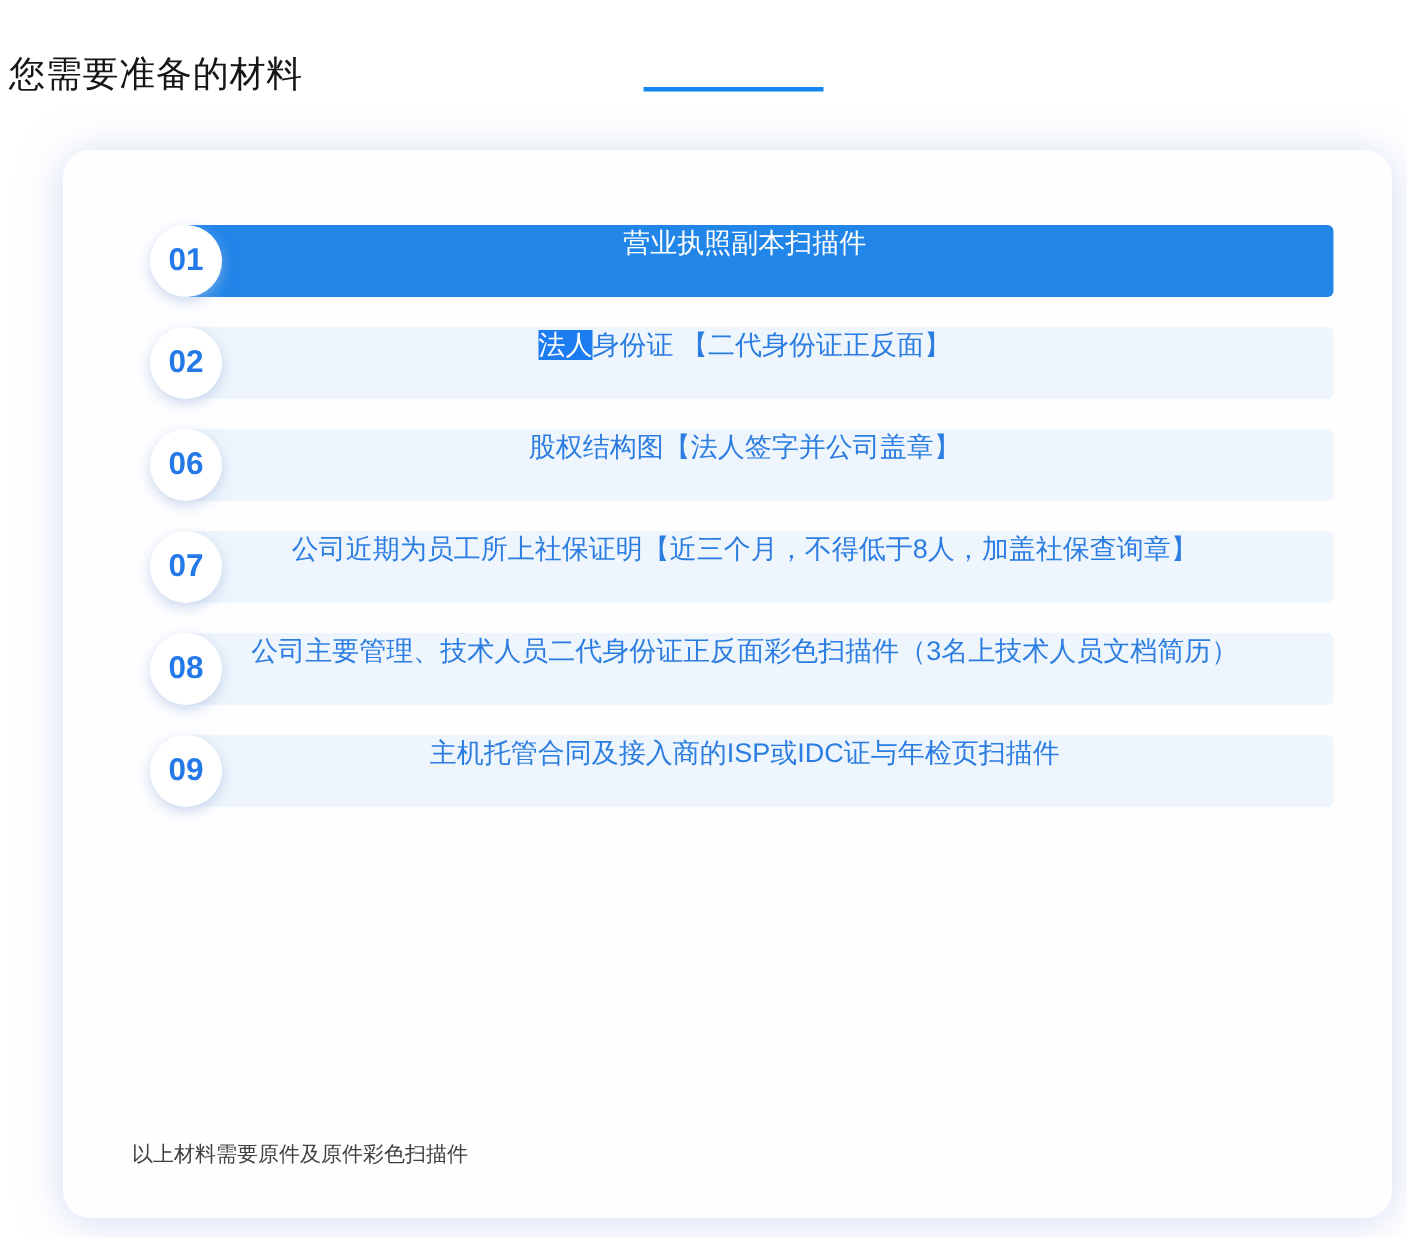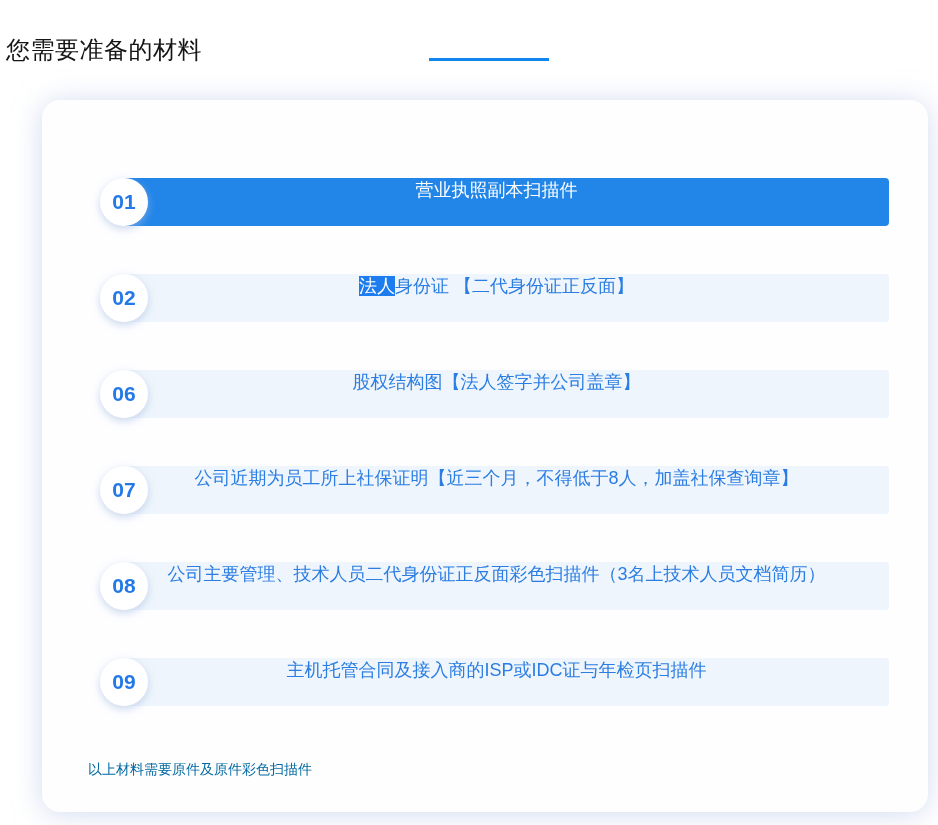--- a/index.html
+++ b/index.html
@@ -48,21 +48,20 @@
     left: 62px;
     top: 50px;
     width: 785px;
     display: flex;
     flex-direction: column;
     gap: 20px;
   }
   .row {
     position: relative;
     height: 48px;
-    margin-top: 28px;
   }
   .bar {
     position: absolute;
     left: 0; right: 0; top: 0; bottom: 0;
     background: #eef5fc;
     border-radius: 24px 4px 4px 24px;
     display: flex;
     align-items: flex-start;
     justify-content: center;
     font-size: 18px;
@@ -94,21 +93,21 @@
     background: #1d7cf0;
     color: #ffffff;
     font-family: Liberation Serif, serif;
   }
   .note {
     position: absolute;
     left: 46px;
     top: 659px;
     font-size: 14px;
     line-height: 20px;
-    color: #0369a1;
+    color: #404040;
   }
 </style>
 </head>
 <body>
 
 <div class="stage">
   <h1 class="page-title">您需要准备的材料</h1>
   <div class="title-underline"></div>
 
   <div class="card">

